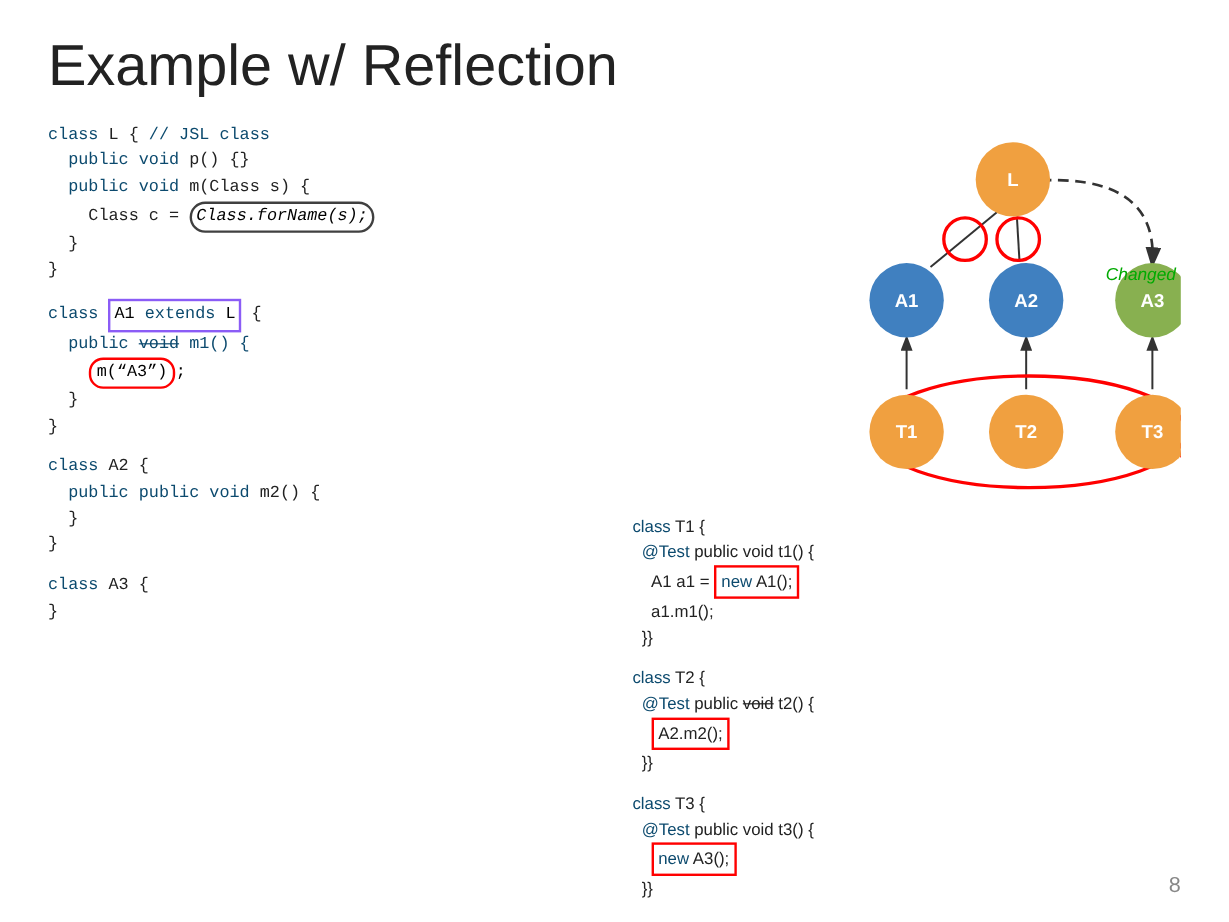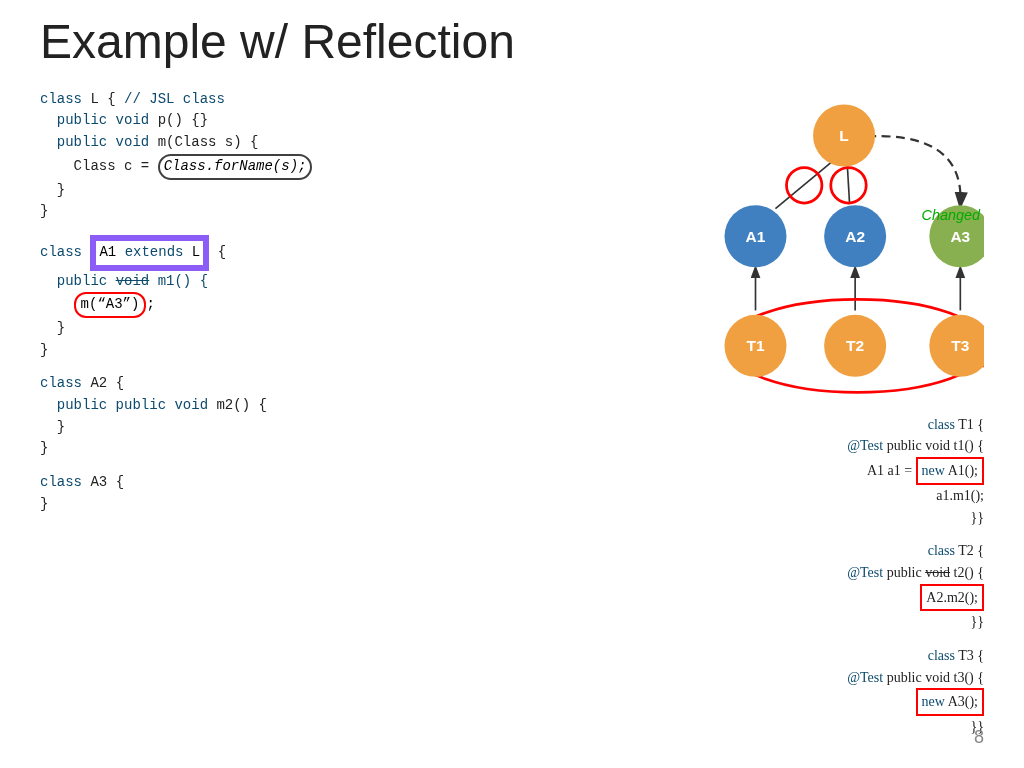--- a/index.html
+++ b/index.html
@@ -8,21 +8,21 @@
       font-family: Arial, sans-serif;
       width: 1024px;
       height: 768px;
       overflow: hidden;
       position: relative;
     }
 
     .slide {
       width: 1024px;
       height: 768px;
-      padding: 16px 40px;
+      padding: 30px 40px;
       position: relative;
     }
 
     .title {
       font-size: 48px;
       font-weight: 300;
       color: #222;
       margin-bottom: 20px;
       line-height: 1.1;
     }
@@ -46,24 +46,23 @@
       gap: 10px;
     }
 
     .diagram-area {
       position: relative;
       height: 310px;
       margin-bottom: 5px;
     }
 
     .right-code {
-      font-family: Liberation Serif, serif;
+      font-family: Liberation Sans, sans-serif;
       font-size: 14px;
       line-height: 1.55;
-      text-align: right;
     }
 
     
     .kw { color: #0c4a6e; } 
     .black { color: #222; }
 
     .code-block { margin-bottom: 12px; }
 
     
     .strike { text-decoration: line-through; }
@@ -104,21 +103,21 @@
       <div class="code-block">
         <div><span class="kw">class</span> <span class="black">L { </span><span class="kw">// JSL class</span></div>
         <div>&nbsp;&nbsp;<span class="kw">public void</span> <span class="black">p() {}</span></div>
         <div>&nbsp;&nbsp;<span class="kw">public void</span> <span class="black">m(Class s) {</span></div>
         <div>&nbsp;&nbsp;&nbsp;&nbsp;<span class="black">Class c = </span><span style="display:inline-block; border:2px solid #404040; border-radius:14px; padding:0 4px;font-style:italic;">Class.forName(s);</span></div>
         <div>&nbsp;&nbsp;<span class="black">}</span></div>
         <div><span class="black">}</span></div>
       </div>
 
       <div class="code-block">
-        <div><span class="kw">class</span> <span style="display:inline-block; border:6px solid #8b5cf6; padding:1px 3px;">A1 <span class="kw">extends</span> L</span> <span class="black">{</span></div>
+        <div><span class="kw">class</span> <span style="display:inline-block; border:2px solid #8b5cf6; padding:1px 3px;">A1 <span class="kw">extends</span> L</span> <span class="black">{</span></div>
         <div>&nbsp;&nbsp;<span class="kw">public <span class="strike">void</span></span><span class="kw"> m1() {</span></div>
         <div>&nbsp;&nbsp;&nbsp;&nbsp;<span style="display:inline-block; border:2px solid red; border-radius:12px; padding:0 5px;">m(“A3”)</span>;</div>
         <div>&nbsp;&nbsp;<span class="black">}</span></div>
         <div><span class="black">}</span></div>
       </div>
 
       <div class="code-block">
         <div><span class="kw">class</span> <span class="black">A2 {</span></div>
         <div>&nbsp;&nbsp;<span class="kw">public public void</span> <span class="black">m2() {</span></div>
         <div>&nbsp;&nbsp;<span class="black">}</span></div>

